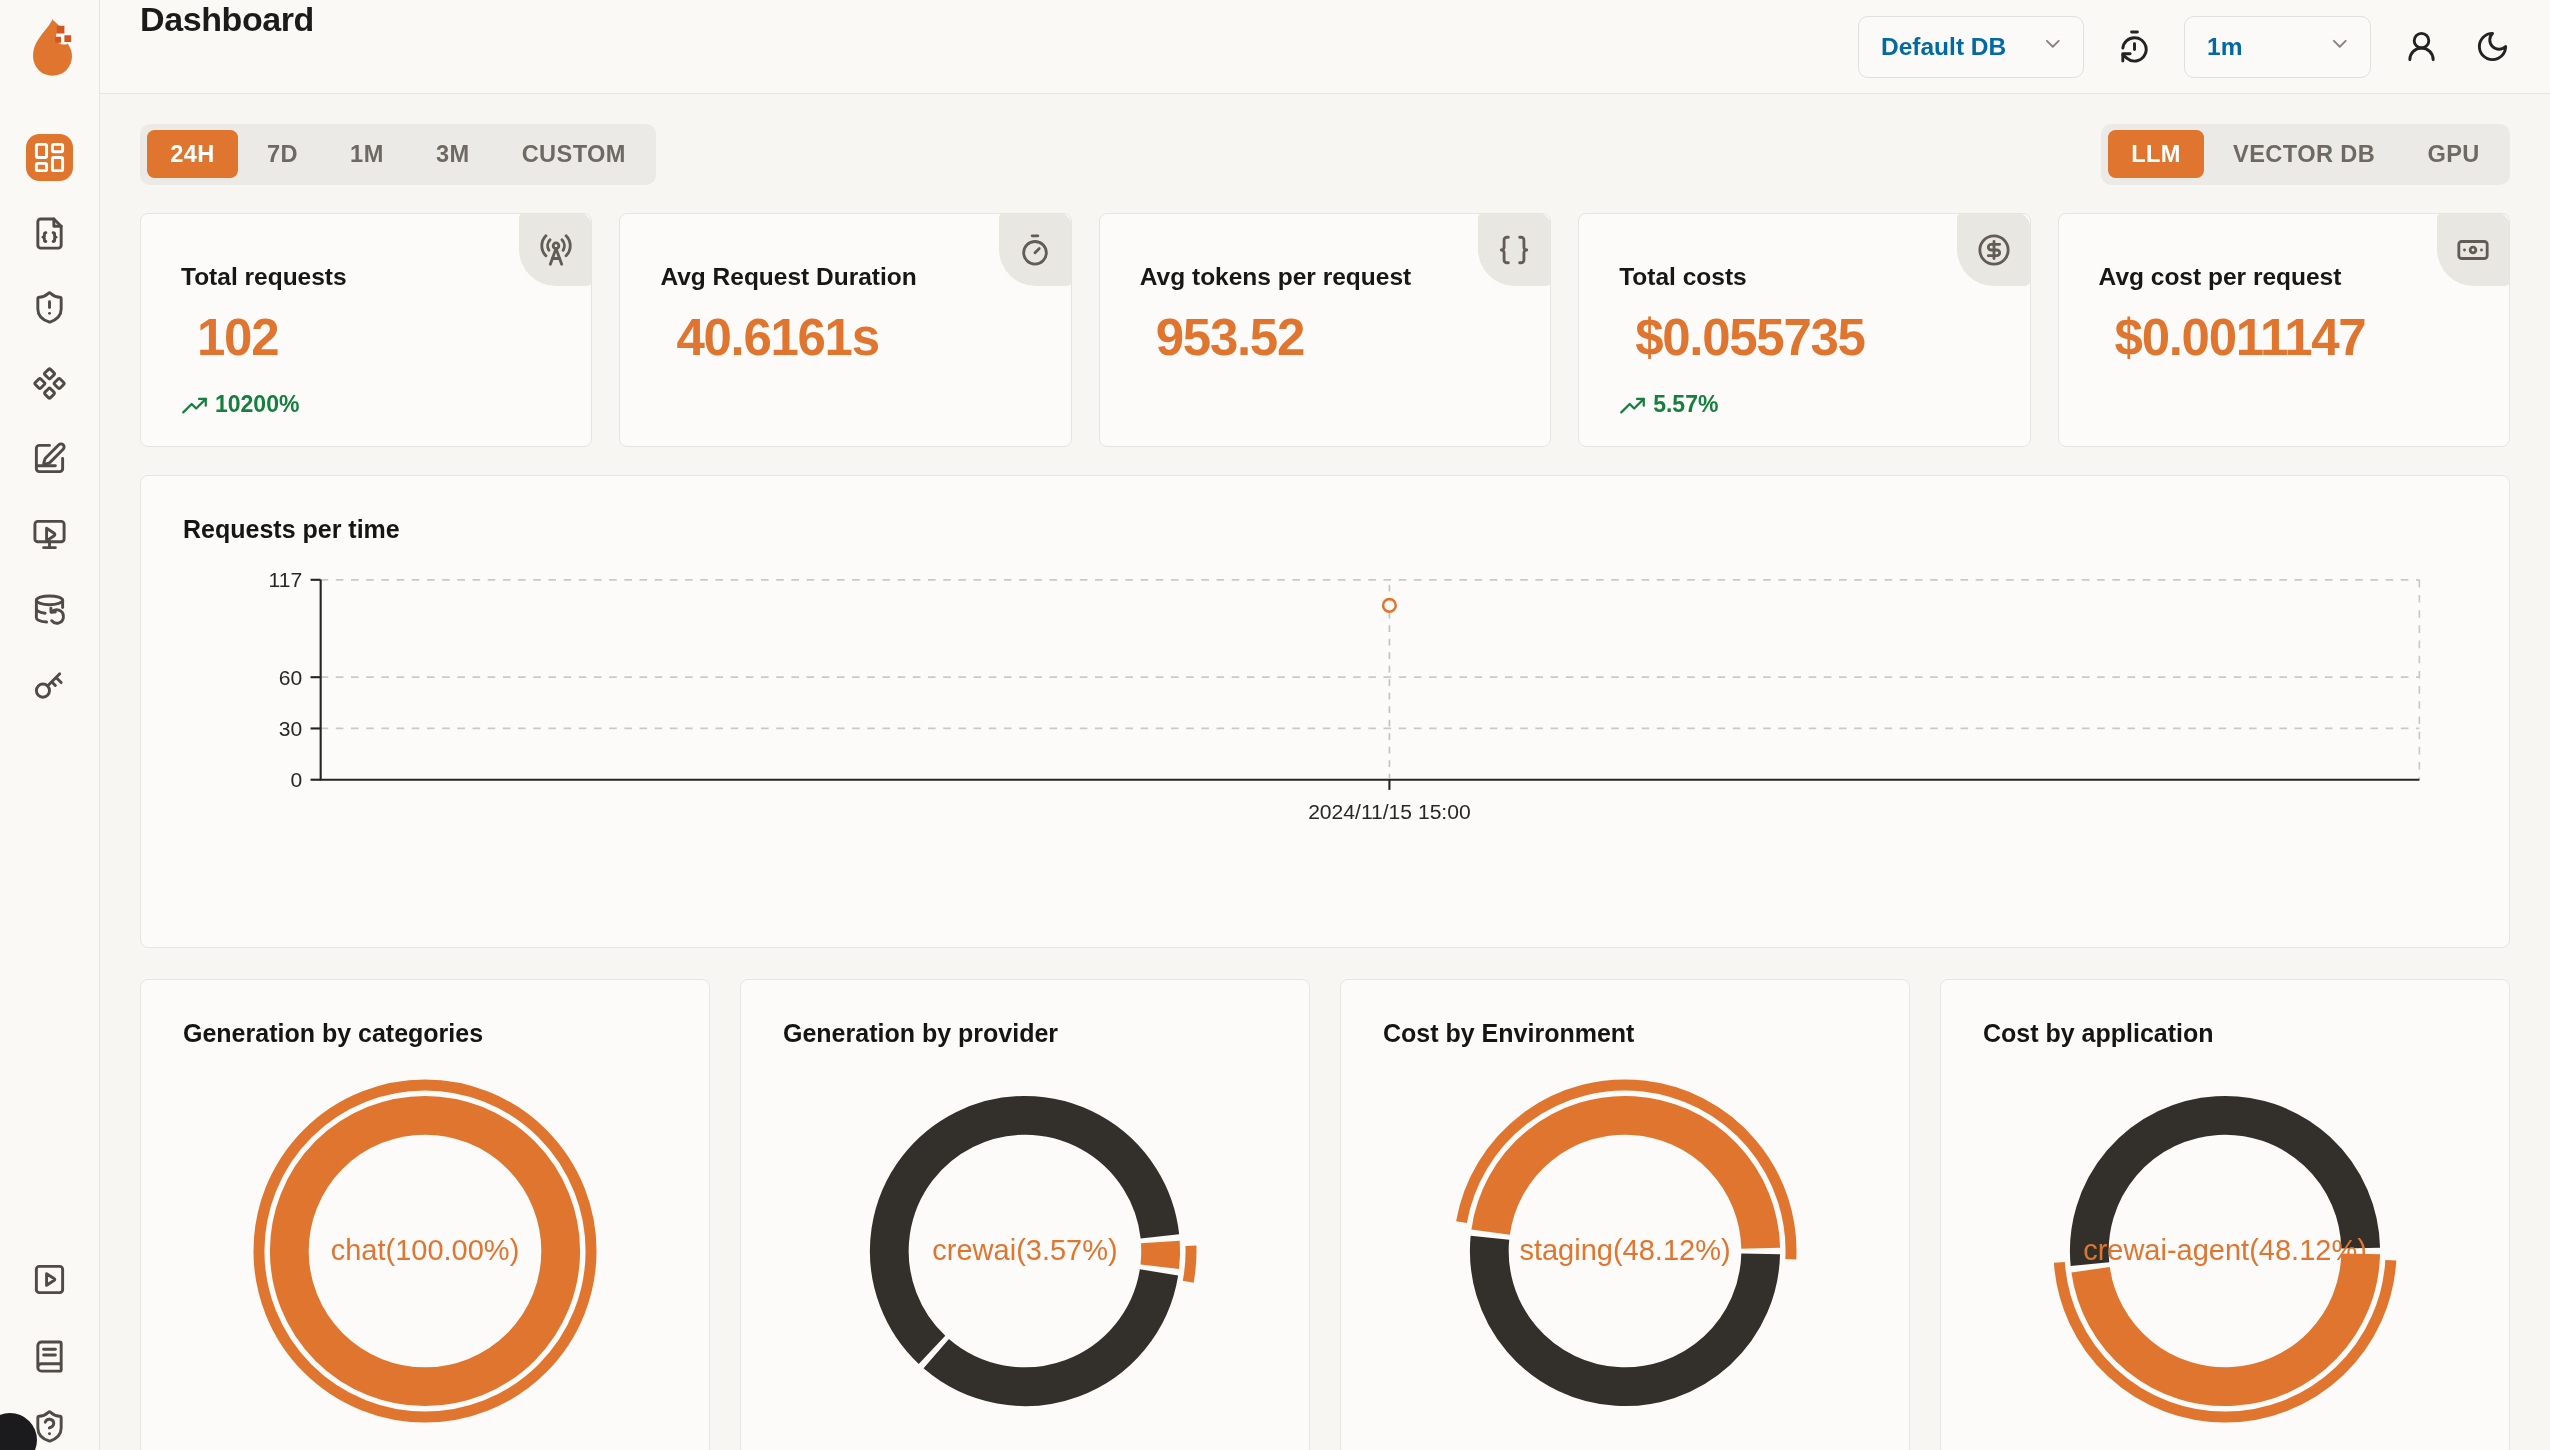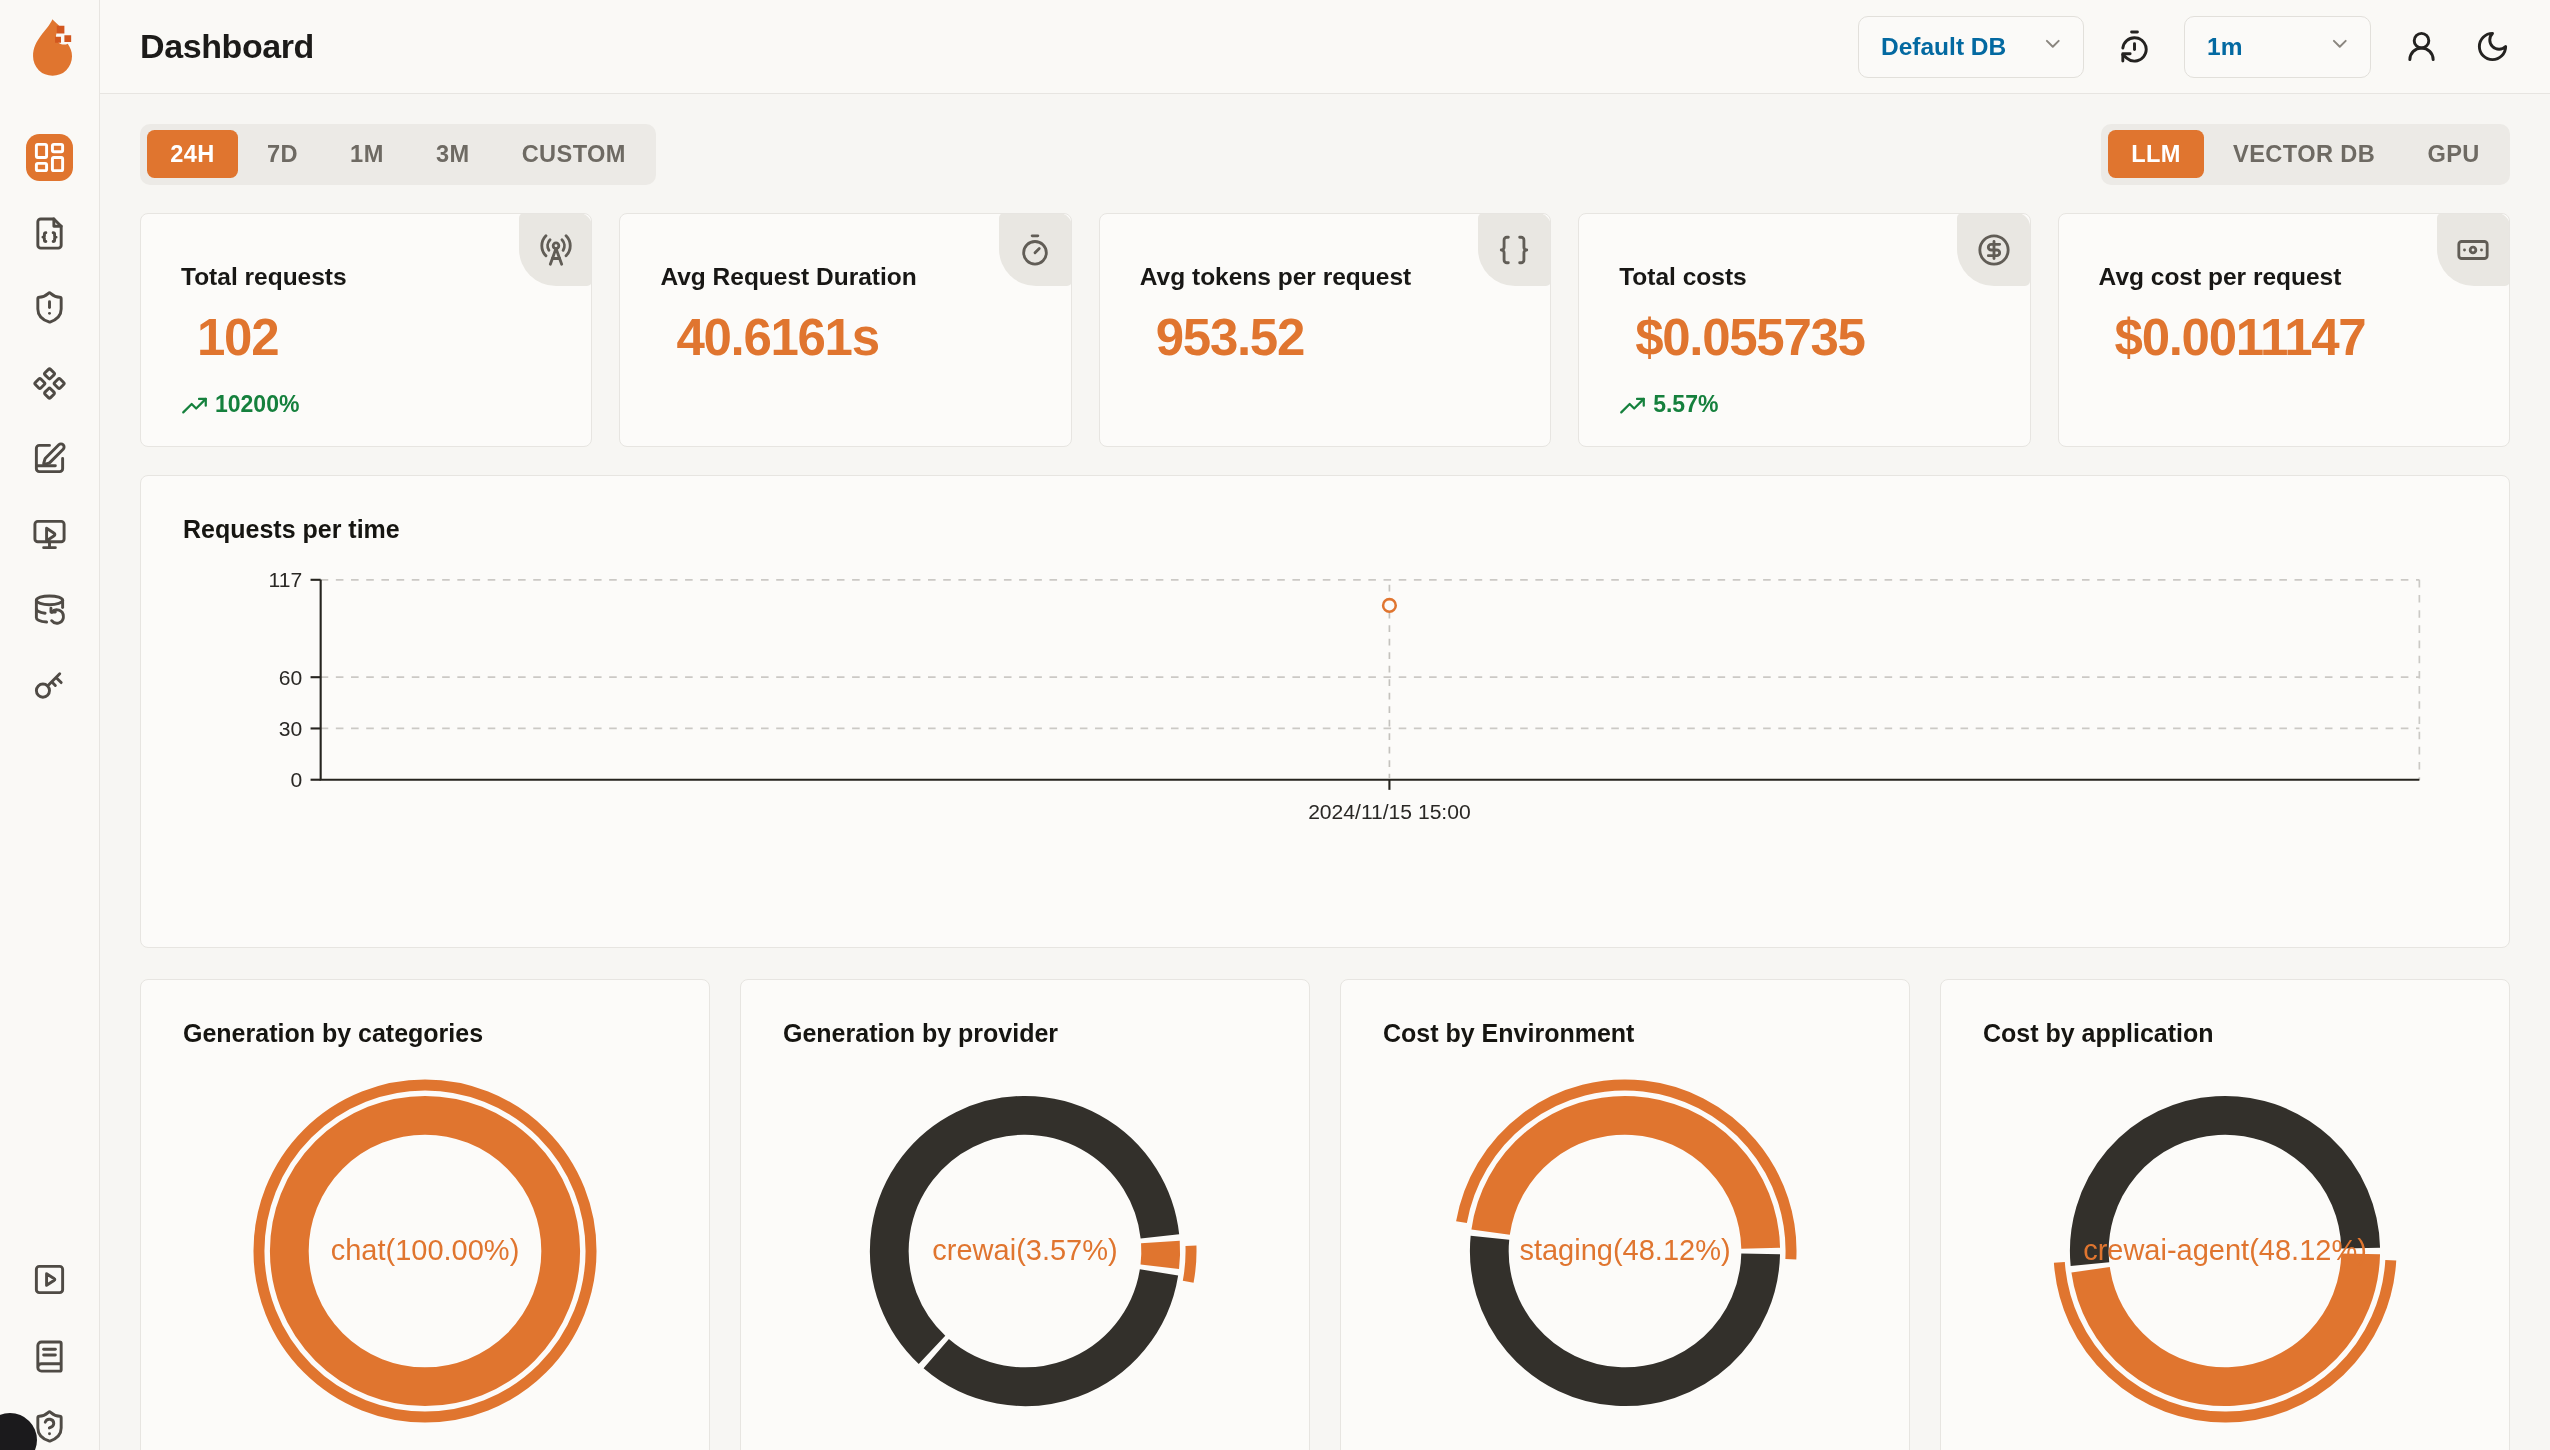--- a/index.html
+++ b/index.html
@@ -7,21 +7,21 @@
   *{box-sizing:border-box}
   
   .sidebar{position:fixed;left:0;top:0;width:100px;height:1451px;background:#FAF9F6;border-right:0.8px solid #E7E5E1;z-index:5}
   .logo{position:absolute;top:13.5px;left:50%;transform:translateX(-50%);width:61px;height:67px}
   .nav-item{position:absolute;left:26px;width:47px;height:47px;display:flex;align-items:center;justify-content:center;
     border-radius:11.8px;color:#4F4B45;cursor:pointer}
   .nav-item svg{width:35px;height:35px}
   .nav-item.active{background:#E0752F;color:#FFFFFF;border-radius:13.5px}
   
   .topbar{position:fixed;left:100px;right:0;top:0;height:94px;background:#FAF9F6;border-bottom:0.8px solid #E7E5E1;
-    display:flex;align-items:center;padding:0 37px 0 40px;z-index:4}
+    display:flex;padding:0 37px 0 40px;z-index:4}
   .page-title{font-size:34px;font-weight:700;letter-spacing:-0.4px}
   .topbar-right{margin-left:auto;display:flex;align-items:center;gap:29px}
   .pill{height:62px;border:0.8px solid #E2E0DB;border-radius:10px;background:#FBFAF8;display:flex;align-items:center;
     justify-content:space-between;padding:0 18.6px 0 22px;font-size:24.5px;font-weight:600;color:#0369a1;cursor:pointer}
   .pill .chev{color:#8A867F;margin-left:15px}
   .iconbtn{width:42px;height:42px;display:flex;align-items:center;justify-content:center;color:#232220;cursor:pointer}
   .iconbtn svg{width:35px;height:35px}
   
   .main{position:absolute;left:100px;top:94px;right:0;padding:29.5px 40px 0 40px}
   .tabs-row{display:flex;justify-content:space-between;align-items:flex-start}

